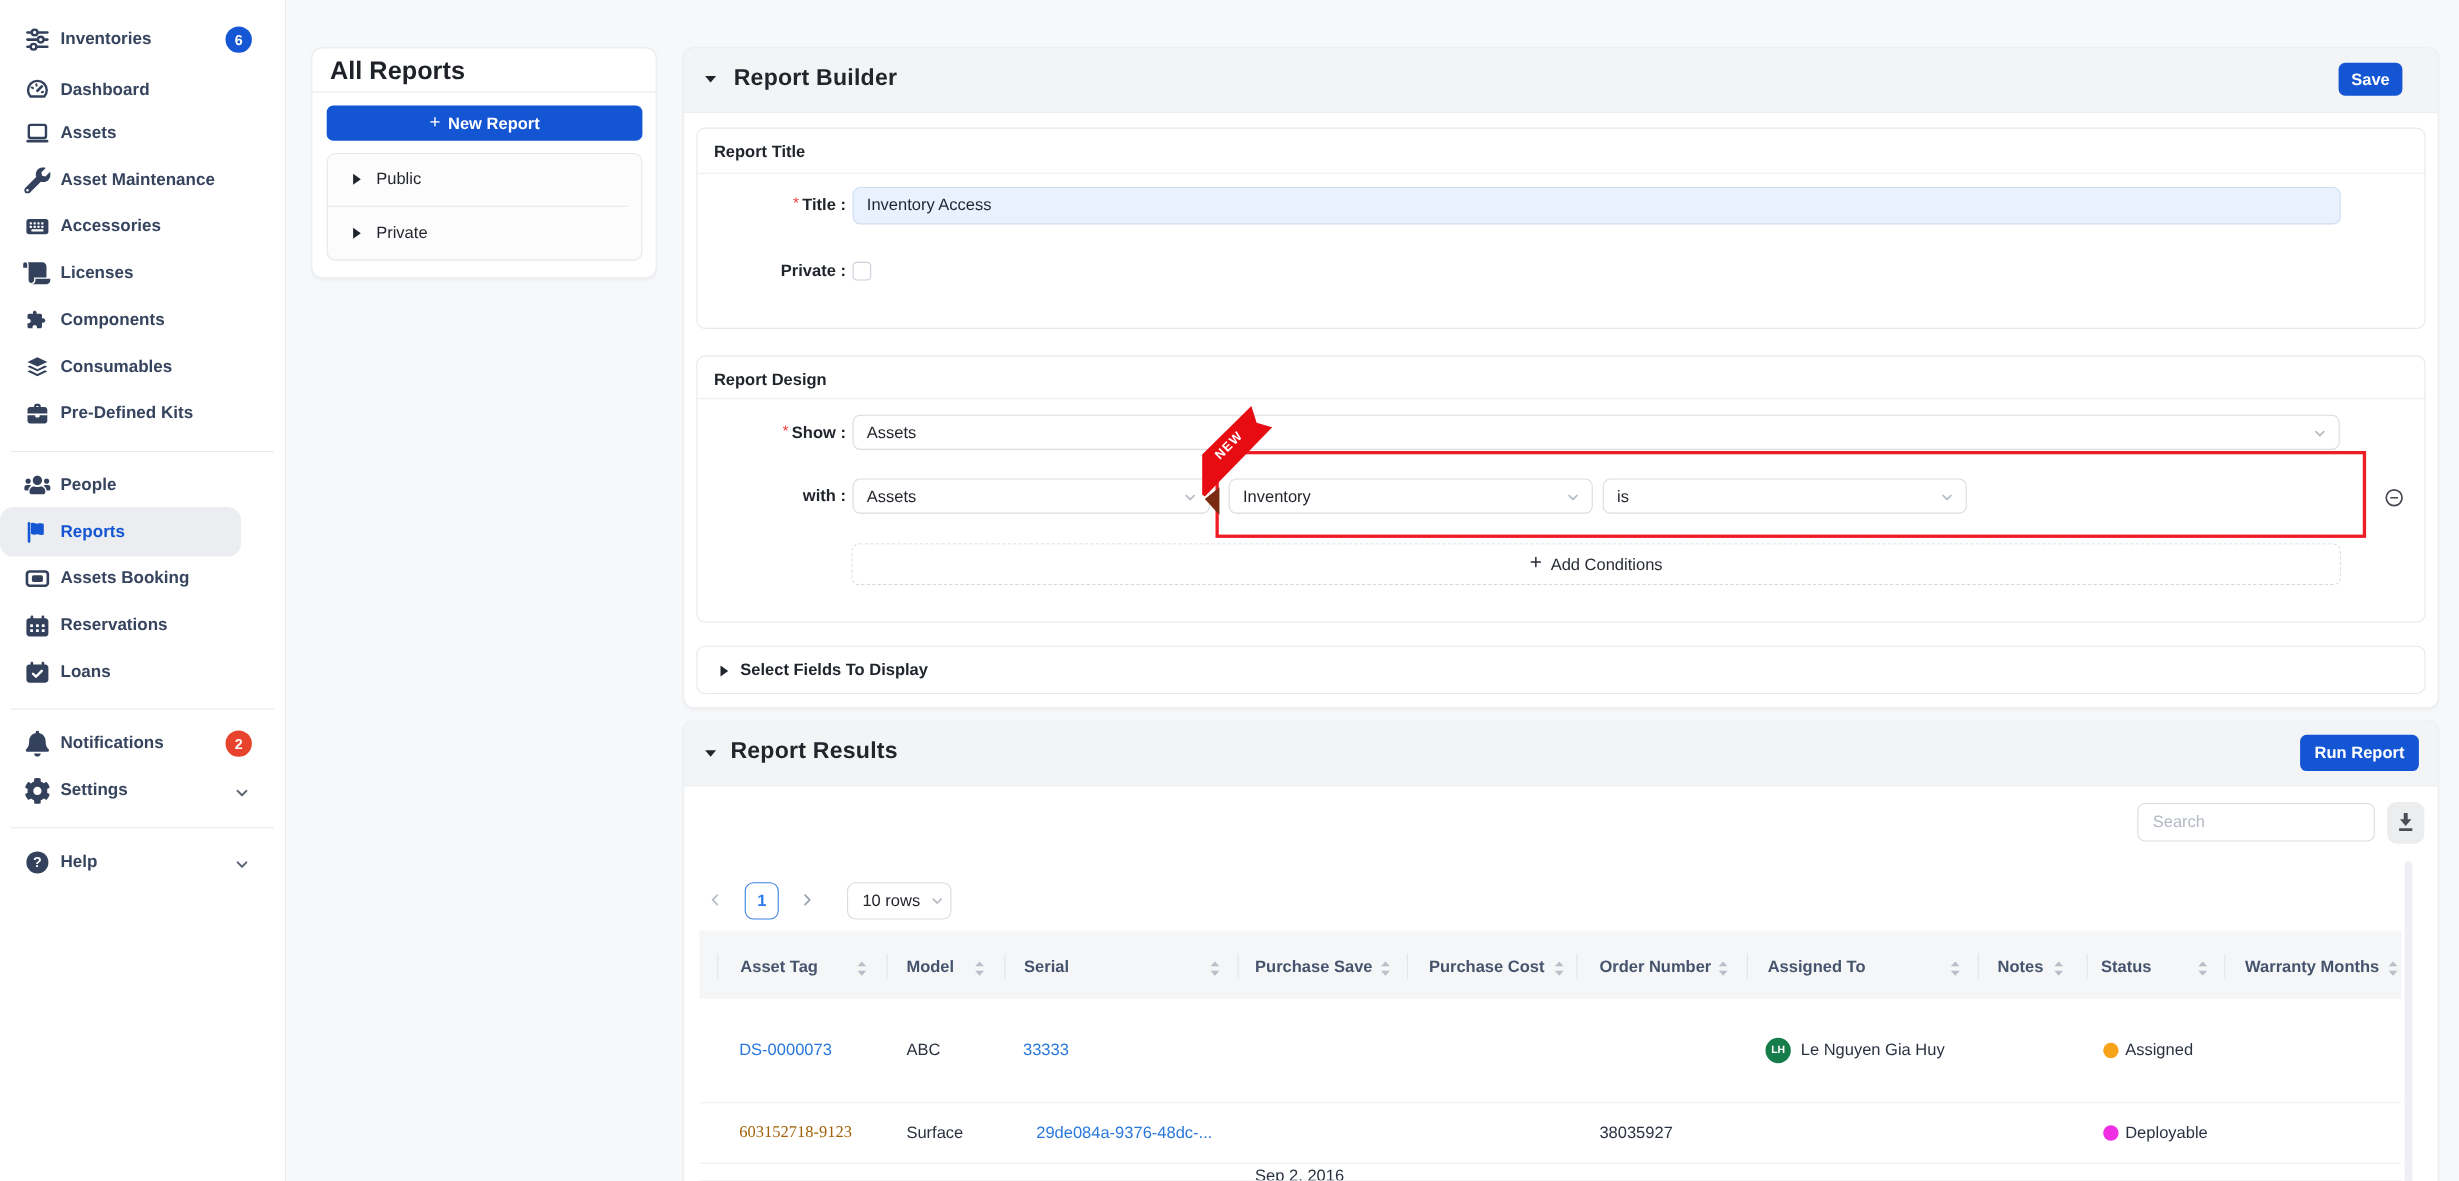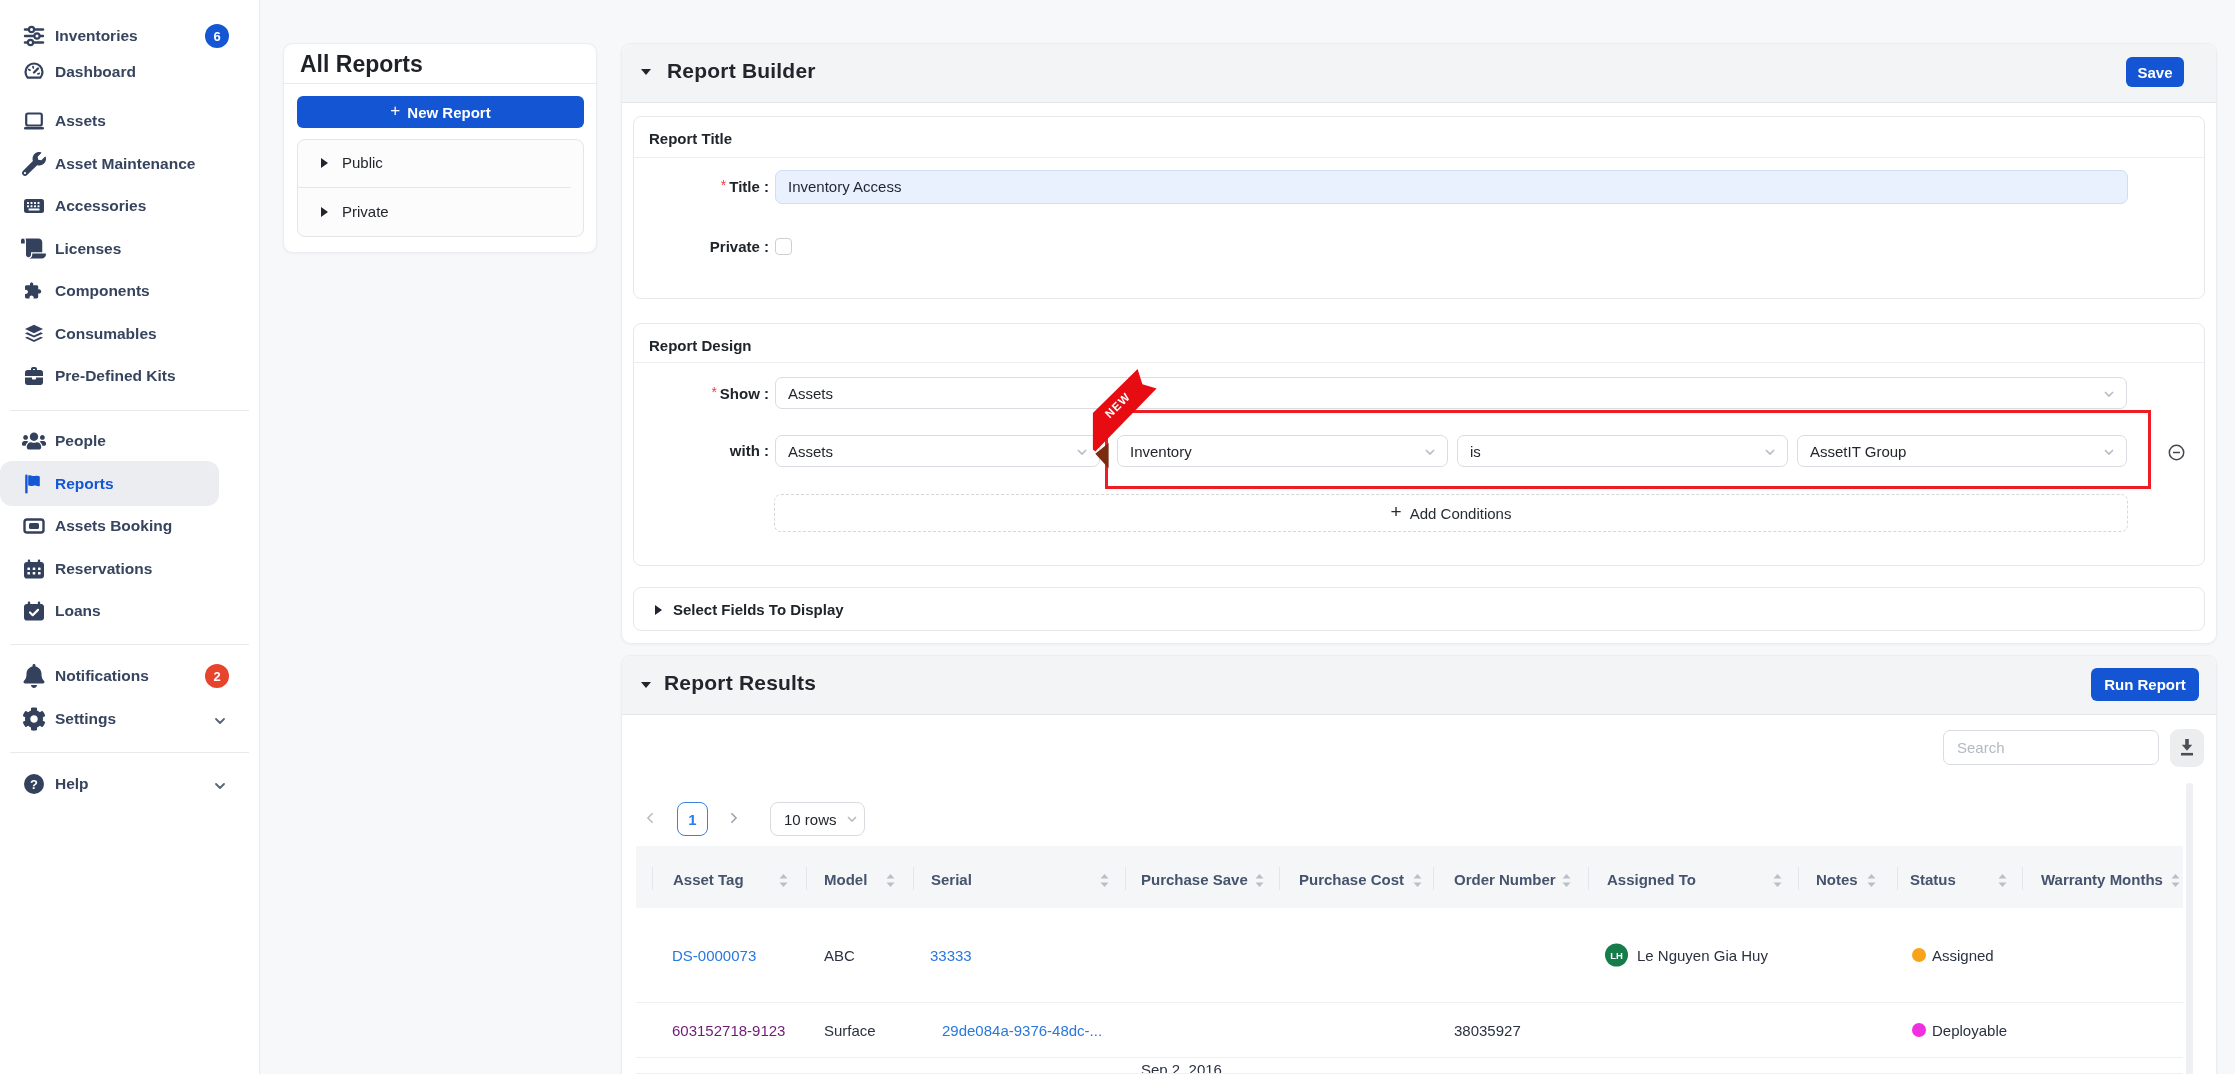--- a/index.html
+++ b/index.html
@@ -40,21 +40,21 @@
           <line x1="3" y1="12" x2="21" y2="12"></line>
           <line x1="3" y1="18.5" x2="21" y2="18.5"></line>
         </g>
         <circle cx="9.5" cy="5.5" r="2.6" fill="#fff" stroke="#33415c" stroke-width="2.2"></circle>
         <circle cx="15" cy="12" r="2.6" fill="#fff" stroke="#33415c" stroke-width="2.2"></circle>
         <circle cx="8.5" cy="18.5" r="2.6" fill="#fff" stroke="#33415c" stroke-width="2.2"></circle>
       </svg>
     <span class="lab">Inventories</span>
     <span class="badge" style="background:#1556d4">6</span>
   </div>
-  <div class="sitem" style="top:51px">
+  <div class="sitem" style="top:61px">
     <svg viewBox="0 0 24 24">
         <path d="M12 3.5 a8.5 8.5 0 0 1 8.5 8.5 a8.5 8.5 0 0 1 -2.2 5.7 l-12.6 0 a8.5 8.5 0 0 1 -2.2 -5.7 a8.5 8.5 0 0 1 8.5 -8.5 z" fill="none" stroke="#33415c" stroke-width="2.2"></path>
         <line x1="12" y1="12.5" x2="16" y2="8.5" stroke="#33415c" stroke-width="2.4" stroke-linecap="round"></line>
         <line x1="6.8" y1="9.5" x2="8" y2="10.2" stroke="#33415c" stroke-width="1.8" stroke-linecap="round"></line>
         <line x1="11" y1="6.6" x2="11.3" y2="7.9" stroke="#33415c" stroke-width="1.8" stroke-linecap="round"></line>
         <line x1="17.2" y1="13.5" x2="16" y2="13.9" stroke="#33415c" stroke-width="1.8" stroke-linecap="round"></line>
       </svg>
     <span class="lab">Dashboard</span>
   </div>
   <div class="sitem" style="top:100px">
@@ -230,23 +230,20 @@
           <path class="svg-chev" d="M2 4 l4 4 4-4"></path>
         </svg></div>
 
     <div style="position:absolute; left:471px; top:86px; width:1046px; height:79px; border:3px solid #ee1d25;"></div>
     <div class="sel" style="left:483px; top:111px; width:331px;">Inventory<svg class="sv" viewBox="0 0 12 12">
           <path class="svg-chev" d="M2 4 l4 4 4-4"></path>
         </svg></div>
     <div class="sel" style="left:823px; top:111px; width:331px;">is<svg class="sv" viewBox="0 0 12 12">
           <path class="svg-chev" d="M2 4 l4 4 4-4"></path>
         </svg></div>
-    <div class="sel" style="left:1163px; top:111px; width:330px;">AssetIT Group<svg class="sv" viewBox="0 0 12 12">
-          <path class="svg-chev" d="M2 4 l4 4 4-4"></path>
-        </svg></div>
 
     <svg style="position:absolute; left:457px; top:43px; width:72px; height:106px; overflow:visible;" viewBox="0 0 72 106">
       <polygon points="46.6,2 51.4,17.3 65.6,21.4 4.3,84.4 1.9,82.5 1.9,46.1" fill="#e60c12"></polygon>
       <polygon points="4.3,86.7 17.6,75.9 17.6,101.2" fill="#7b2c10"></polygon>
       <text x="0" y="0" transform="translate(26.7,38.2) rotate(-45)" text-anchor="middle" dominant-baseline="central" font-family="Liberation Sans, sans-serif" font-size="11.5" font-weight="bold" letter-spacing="1.2" fill="#fff">NEW</text>
     </svg>
 
     <svg style="position:absolute; left:1534px; top:120px; width:17px; height:17px;" viewBox="0 0 17 17">
         <circle cx="8.5" cy="8.5" r="7.2" fill="none" stroke="#43474e" stroke-width="1.5"></circle>
         <line x1="5" y1="8.5" x2="12" y2="8.5" stroke="#43474e" stroke-width="1.5"></line>
@@ -355,21 +352,21 @@
       <div style="position:relative; height:95px; border-bottom:1px solid #edf0f2;">
         <span style="position:absolute; left:36px; top:50%; transform:translateY(-50%); color:#2878dd;">DS-0000073</span>
         <span style="position:absolute; left:188px; top:50%; transform:translateY(-50%); ">ABC</span>
         <span style="position:absolute; left:294px; top:50%; transform:translateY(-50%); color:#2878dd;">33333</span>
         <span style="position:absolute; left:969px; top:50%; transform:translateY(-50%); width:23px; height:23px; border-radius:50%; background:#157c4a; color:#fff; font-size:9.5px; font-weight:bold; display:flex; align-items:center; justify-content:center;">LH</span>
         <span style="position:absolute; left:1001px; top:50%; transform:translateY(-50%);">Le Nguyen Gia Huy</span>
         <span style="position:absolute; left:1276px; top:50%; transform:translateY(-50%); width:14px; height:14px; border-radius:50%; background:#f7a41b;"></span>
         <span style="position:absolute; left:1296px; top:50%; transform:translateY(-50%);">Assigned</span>
       </div>
       <div style="position:relative; height:55px; border-bottom:1px solid #edf0f2;">
-        <span style="position:absolute; left:36px; top:50%; transform:translateY(-50%); color:#701a75;">603152718-9123</span>
+        <span style="position:absolute; left:36px; top:50%; transform:translateY(-50%); color:#a16207;font-family:Liberation Serif, serif;">603152718-9123</span>
         <span style="position:absolute; left:188px; top:50%; transform:translateY(-50%); ">Surface</span>
         <span style="position:absolute; left:294px; top:50%; transform:translateY(-50%); color:#2878dd;margin-left:12px;">29de084a-9376-48dc-...</span>
         <span style="position:absolute; left:505px; top:50%; transform:translateY(-50%);margin-top:39px; ">Sep 2, 2016</span>
         <span style="position:absolute; left:818px; top:50%; transform:translateY(-50%); ">38035927</span>
         <span style="position:absolute; left:1276px; top:50%; transform:translateY(-50%); width:14px; height:14px; border-radius:50%; background:#f02fe2;"></span>
         <span style="position:absolute; left:1296px; top:50%; transform:translateY(-50%);">Deployable</span>
       </div>
       <div style="position:relative; height:16px; border-bottom:1px solid #edf0f2;"></div>
     </div>
 

